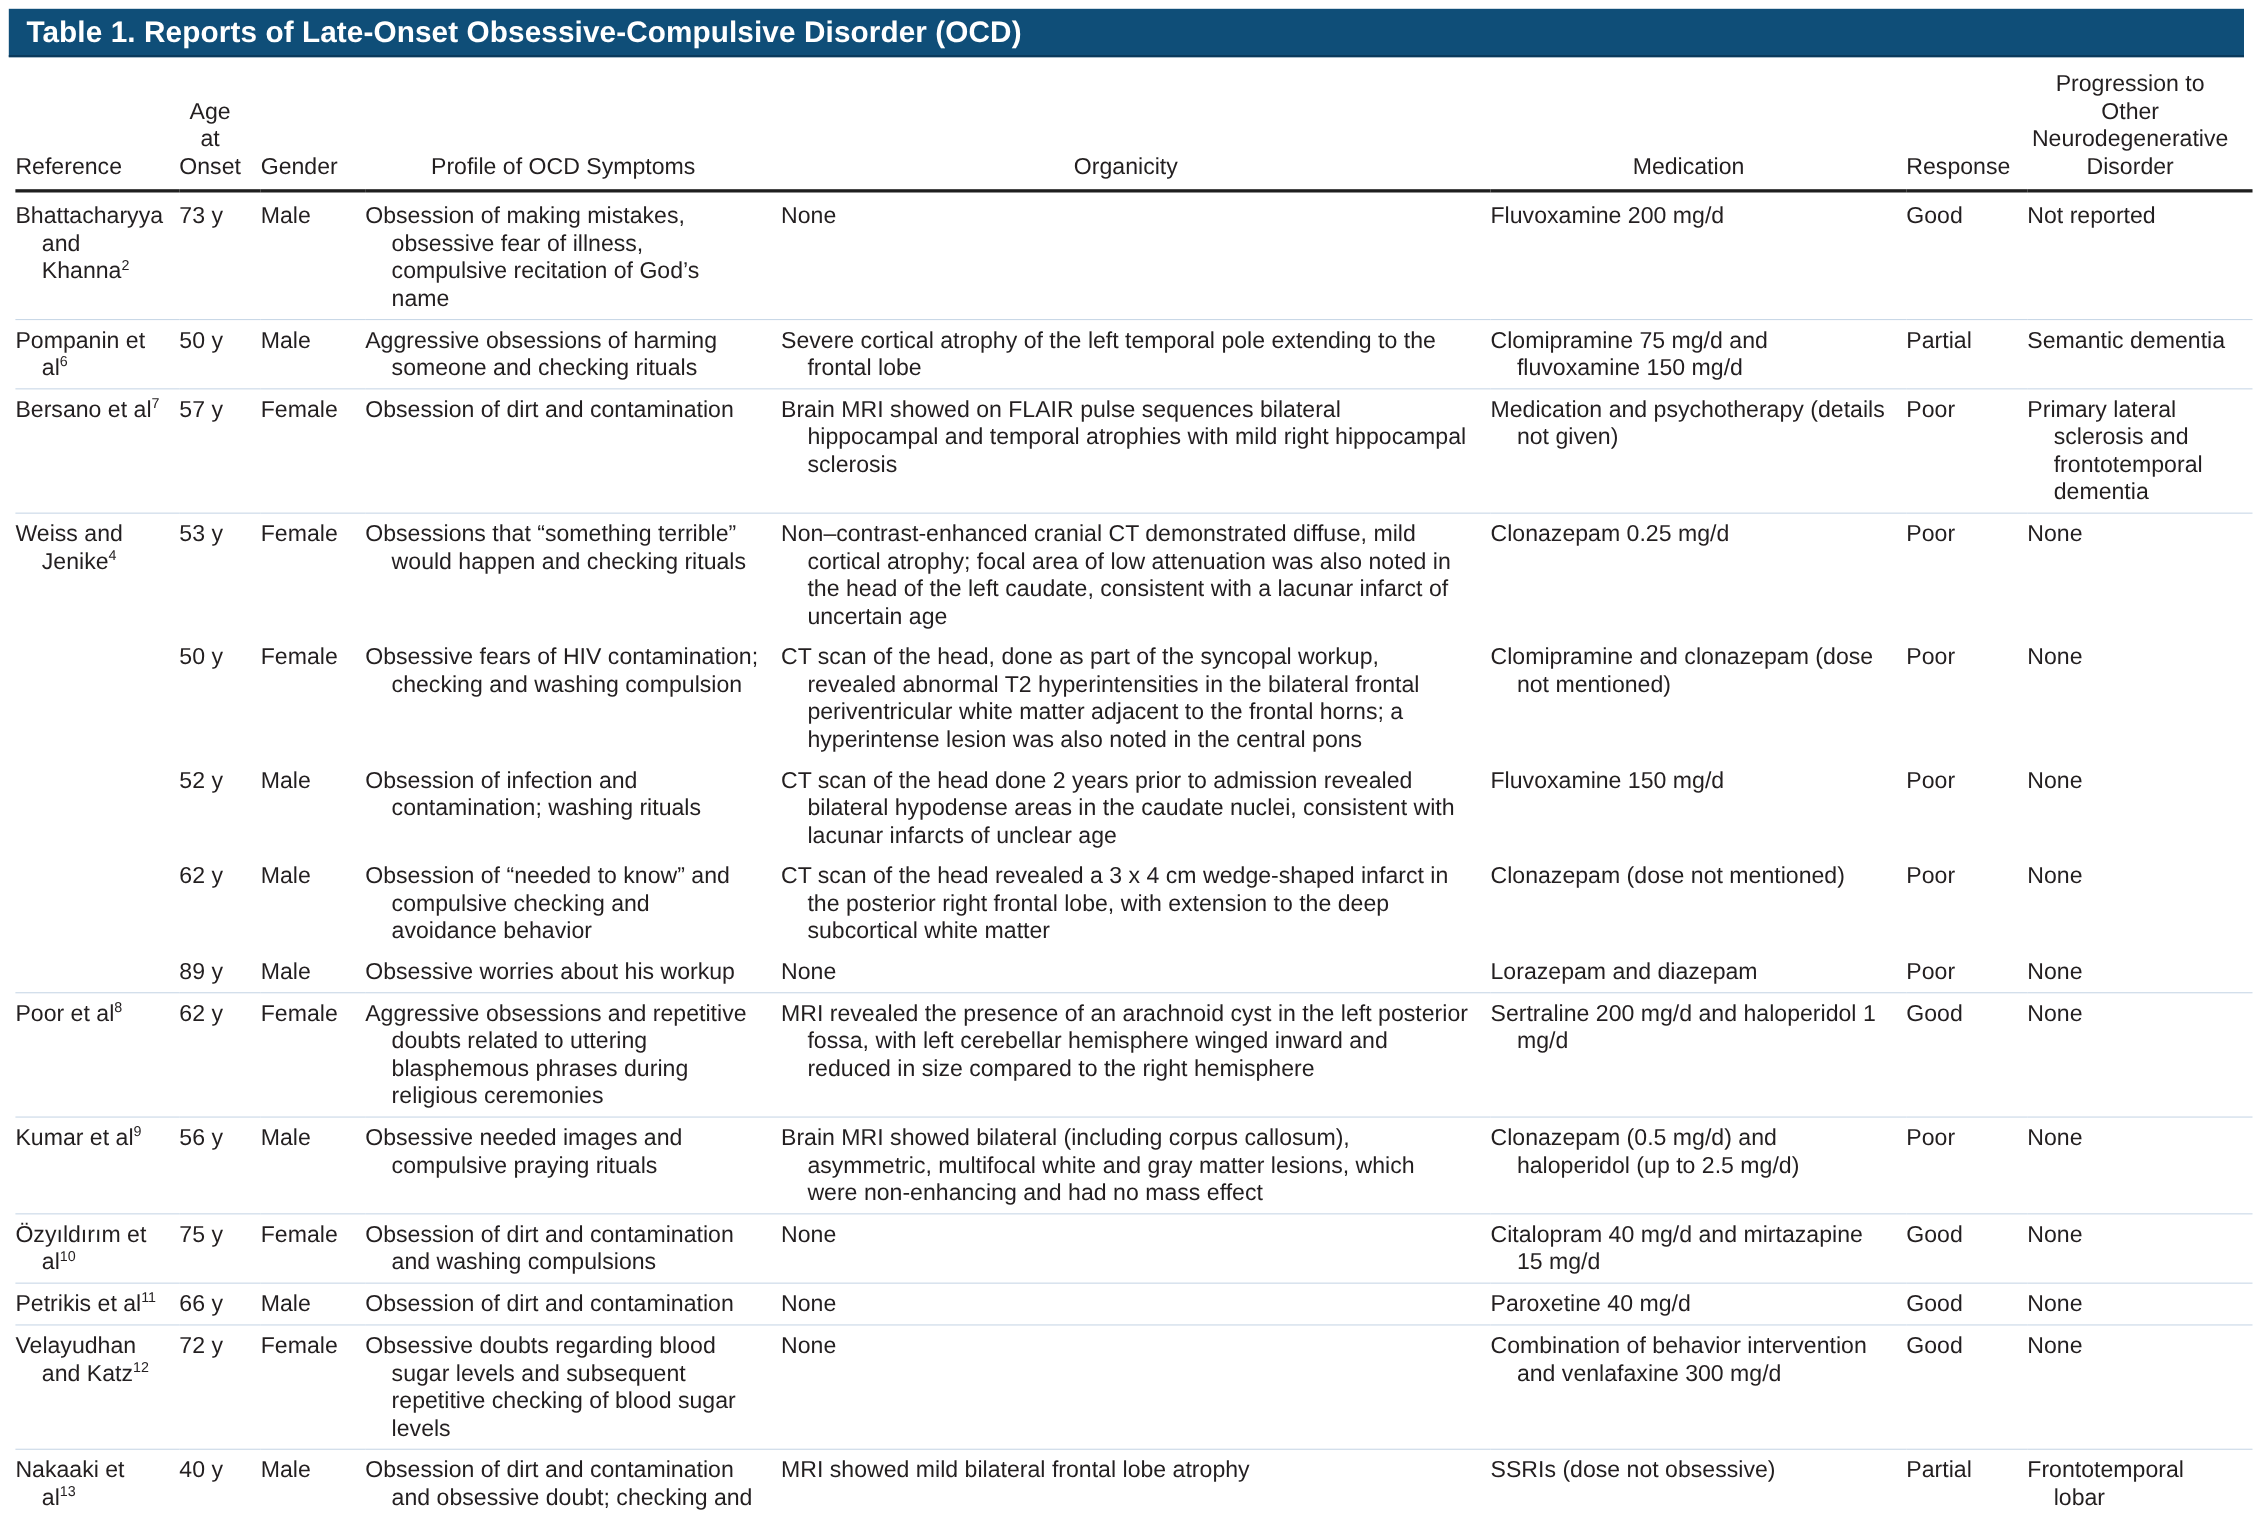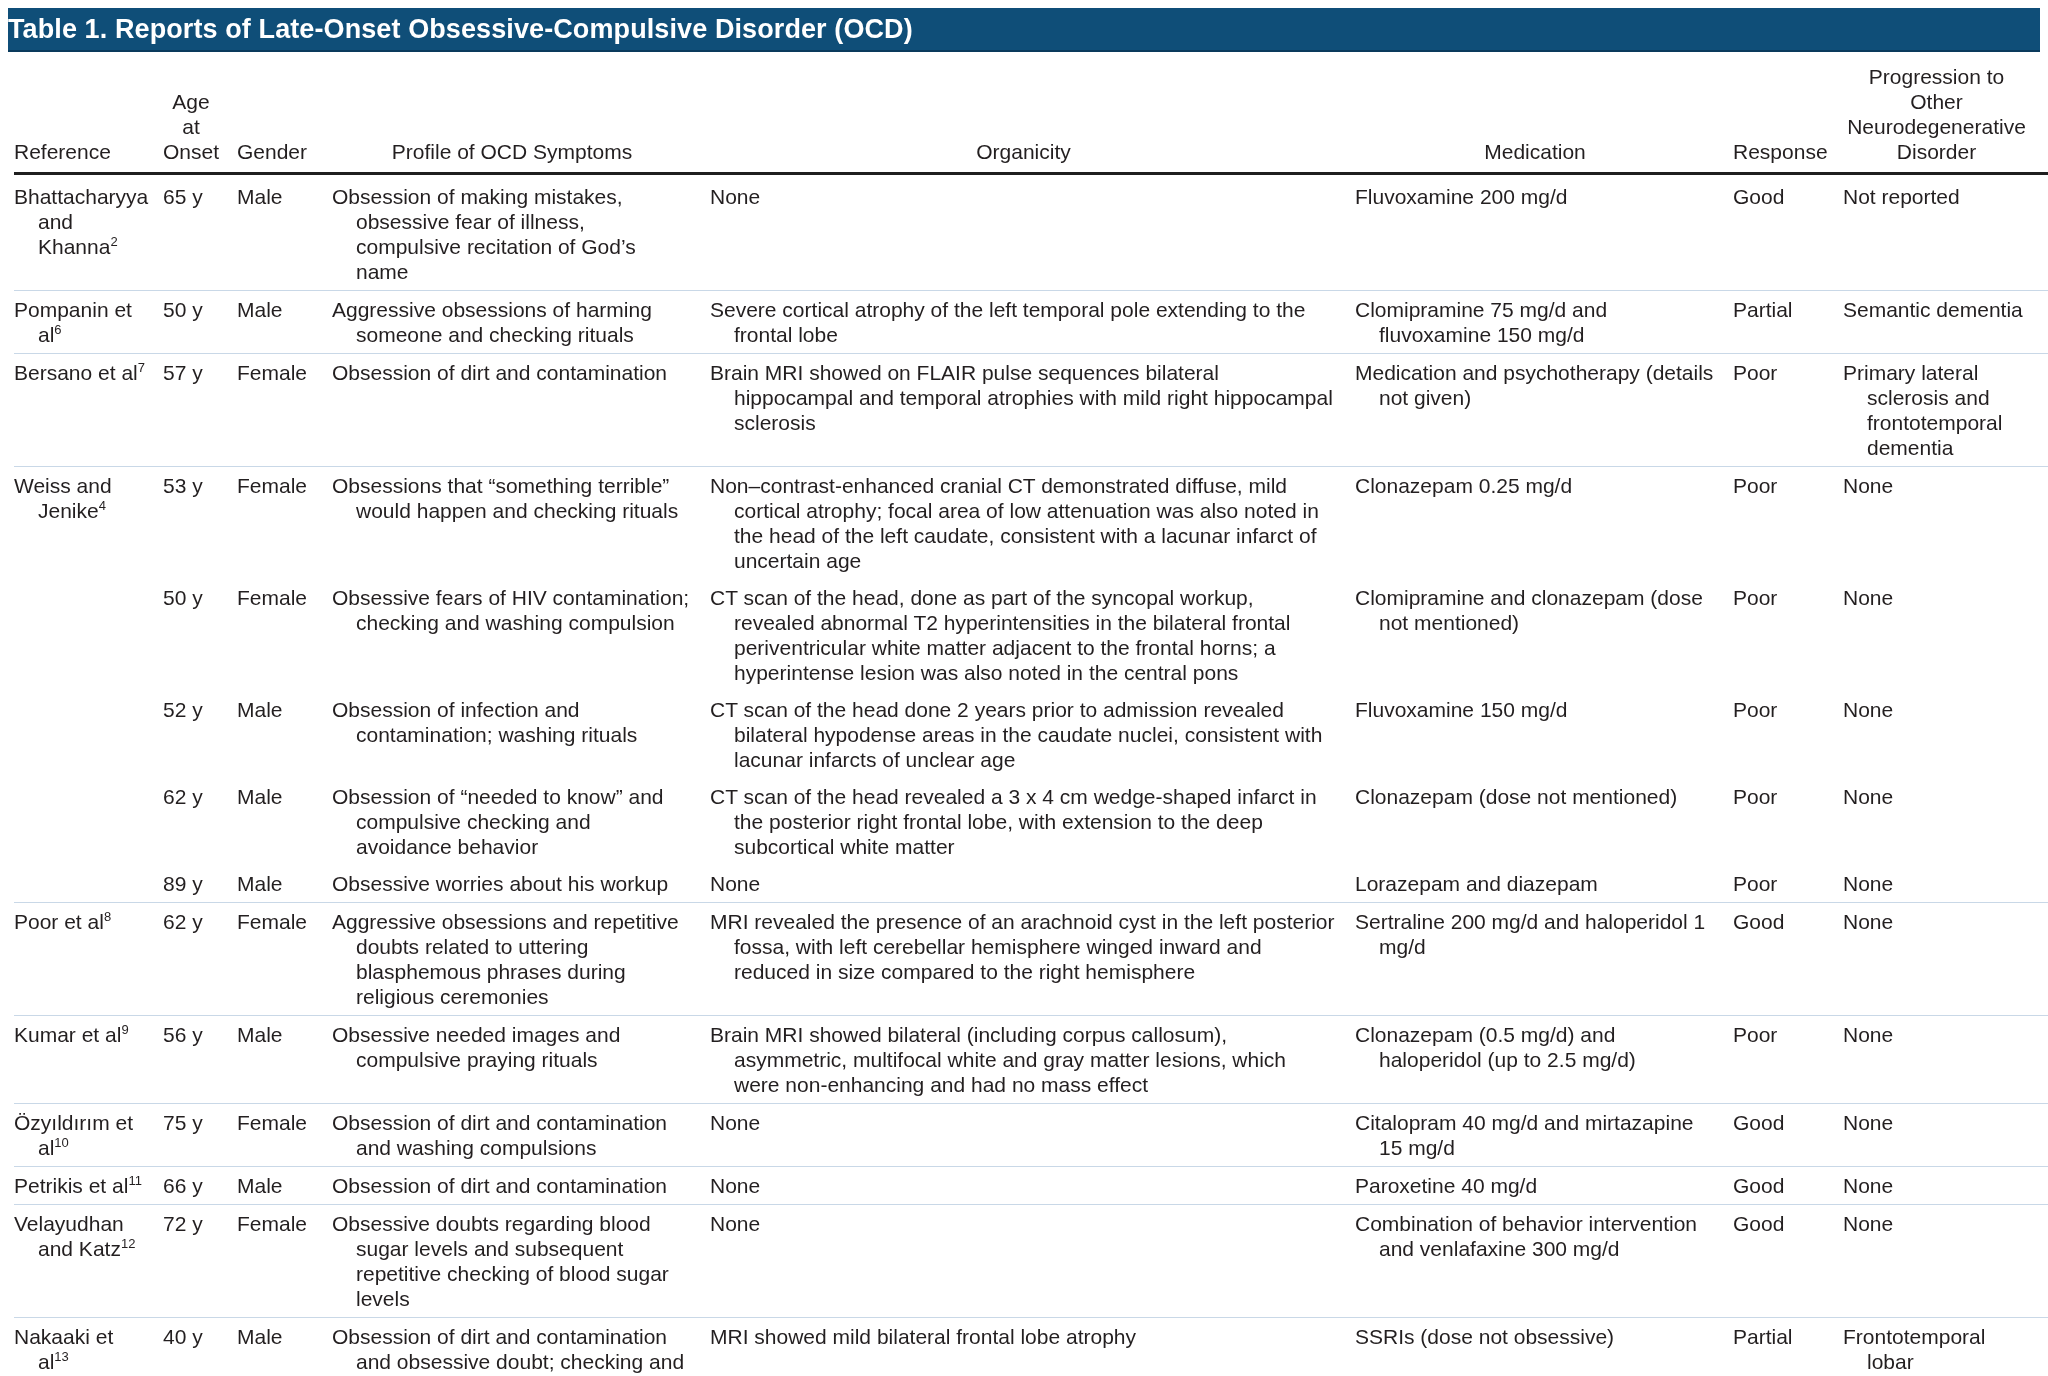--- a/index.html
+++ b/index.html
@@ -6,21 +6,21 @@
   .page {
     position:relative; width:2048px; height:1376px; overflow:hidden;
     background:#ffffff; color:#231f20;
     font-family:"Liberation Sans", sans-serif;
     font-size:21px; line-height:25px;
   }
   .title-bar {
     margin:8px 8px 0 8px; height:44px;
     background:#0f4e78; color:#ffffff;
     display:flex; align-items:center;
-    padding-left:0; box-sizing:border-box;
+    padding-left:16px; box-sizing:border-box;
     border-bottom:2px solid #0a3a5c;
   }
   .title-bar .title-text { font-size:27px; font-weight:bold; letter-spacing:0.1px; }
 
   table.main {
     border-collapse:collapse; table-layout:fixed;
     width:2034px; margin-left:14px;
   }
   col.c-ref { width:149px; } col.c-age { width:74px; }
   col.c-gen { width:95px; } col.c-pro { width:378px; }
@@ -80,21 +80,21 @@
 Neurodegenerative
 Disorder</th>
       </tr>
     </thead>
     <tbody>
 
       <tr>
         <td>
             <span class="hang"><span>Bhattacharyya and Khanna</span><sup>2</sup></span>
           </td>
-        <td>65 y</td>
+        <td>73 y</td>
         <td>Male</td>
         <td>
             <span class="hang">Obsession of making mistakes, obsessive fear of illness, compulsive recitation of God’s name</span>
           </td>
         <td>
             <span class="hang">None</span>
           </td>
         <td>
             <span class="hang">Fluvoxamine 200 mg/d</span>
           </td>

